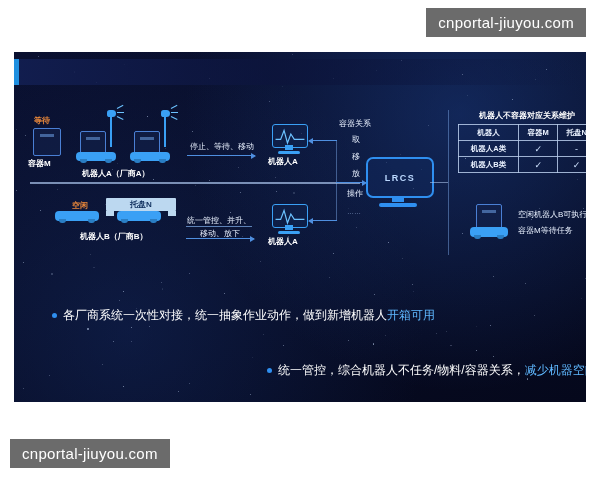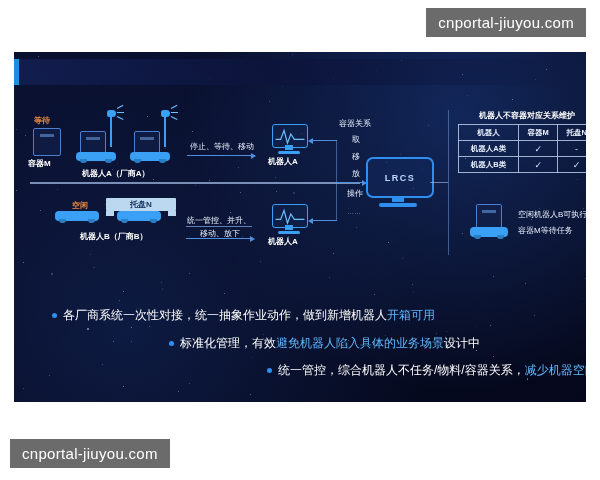--- a/index.html
+++ b/index.html
@@ -375,23 +375,20 @@
 
   <div class="container-box" style="left:462px;top:152px;width:24px;height:24px;"></div>
   <div class="wheels" style="left:456px;top:175px;width:38px;height:10px;"></div>
   <div class="dx" style="left:504px;top:157px;">空闲机器人B可执行</div>
   <div class="dx" style="left:504px;top:173px;">容器M等待任务</div>
 
   <div class="bullet" style="left:38px;top:255px;">
     <span class="dot"></span><span class="t">各厂商系统一次性对接，统一抽象作业动作，做到新增机器人</span><span class="t hl">开箱可用</span><span class="t"></span>
   </div>
 
-  <div class="bullet" style="left:155px;top:283px;">
-    <span class="dot"></span><span class="t">标准化管理，有效</span><span class="t hl">避免机器人陷入具体的业务场景</span><span class="t">设计中</span>
-  </div>
 
   <div class="bullet" style="left:253px;top:310px;">
     <span class="dot"></span><span class="t">统一管控，综合机器人不任务/物料/容器关系，</span><span class="t hl">减少机器空闲状态</span><span class="t"></span>
   </div>
 
 </div>
 
 <div class="wm wm-bottom">cnportal-jiuyou.com</div>
 
 </body></html>

